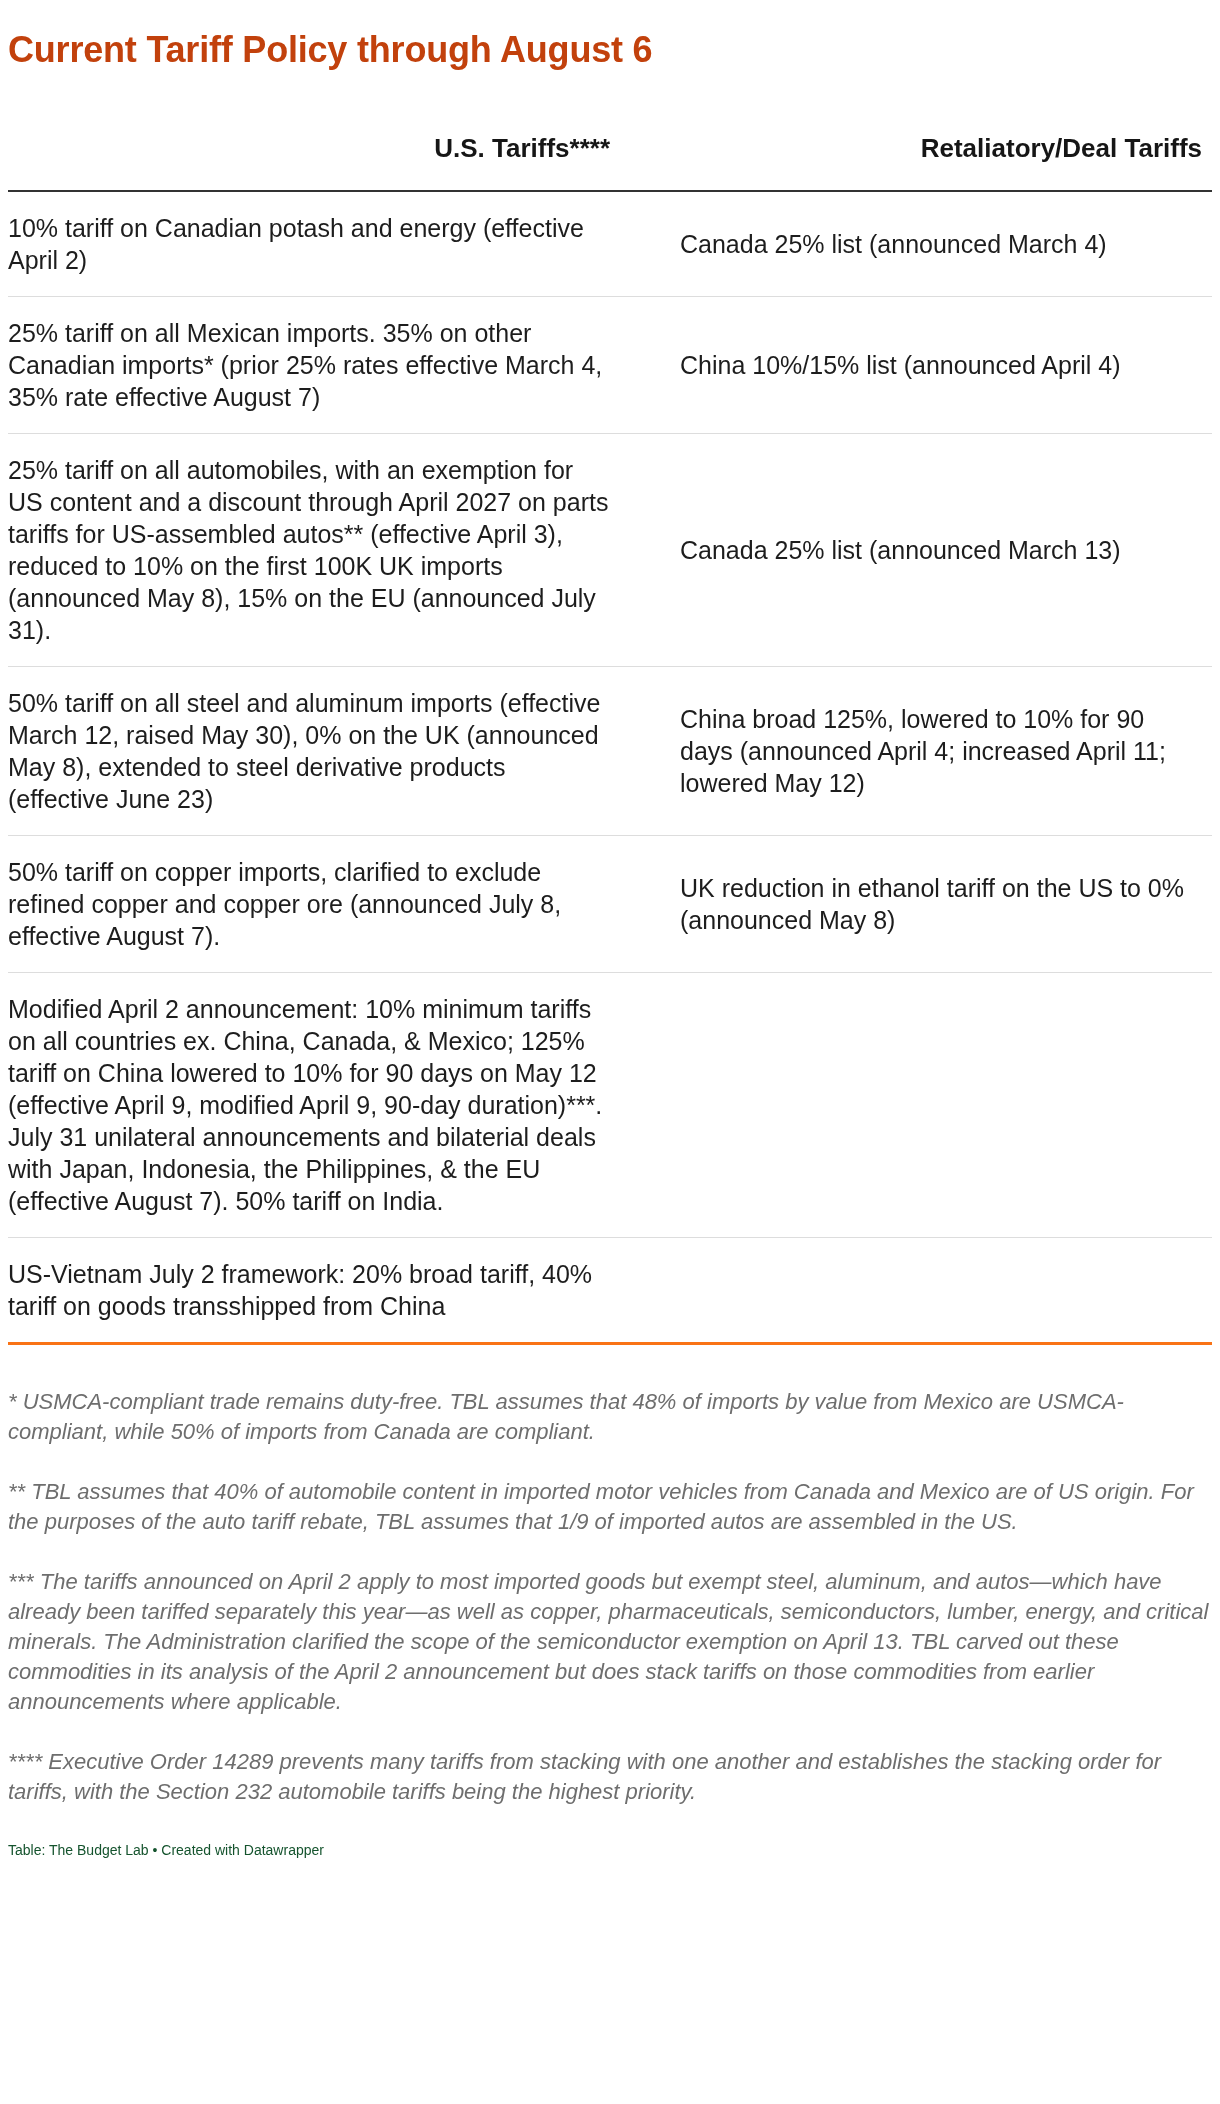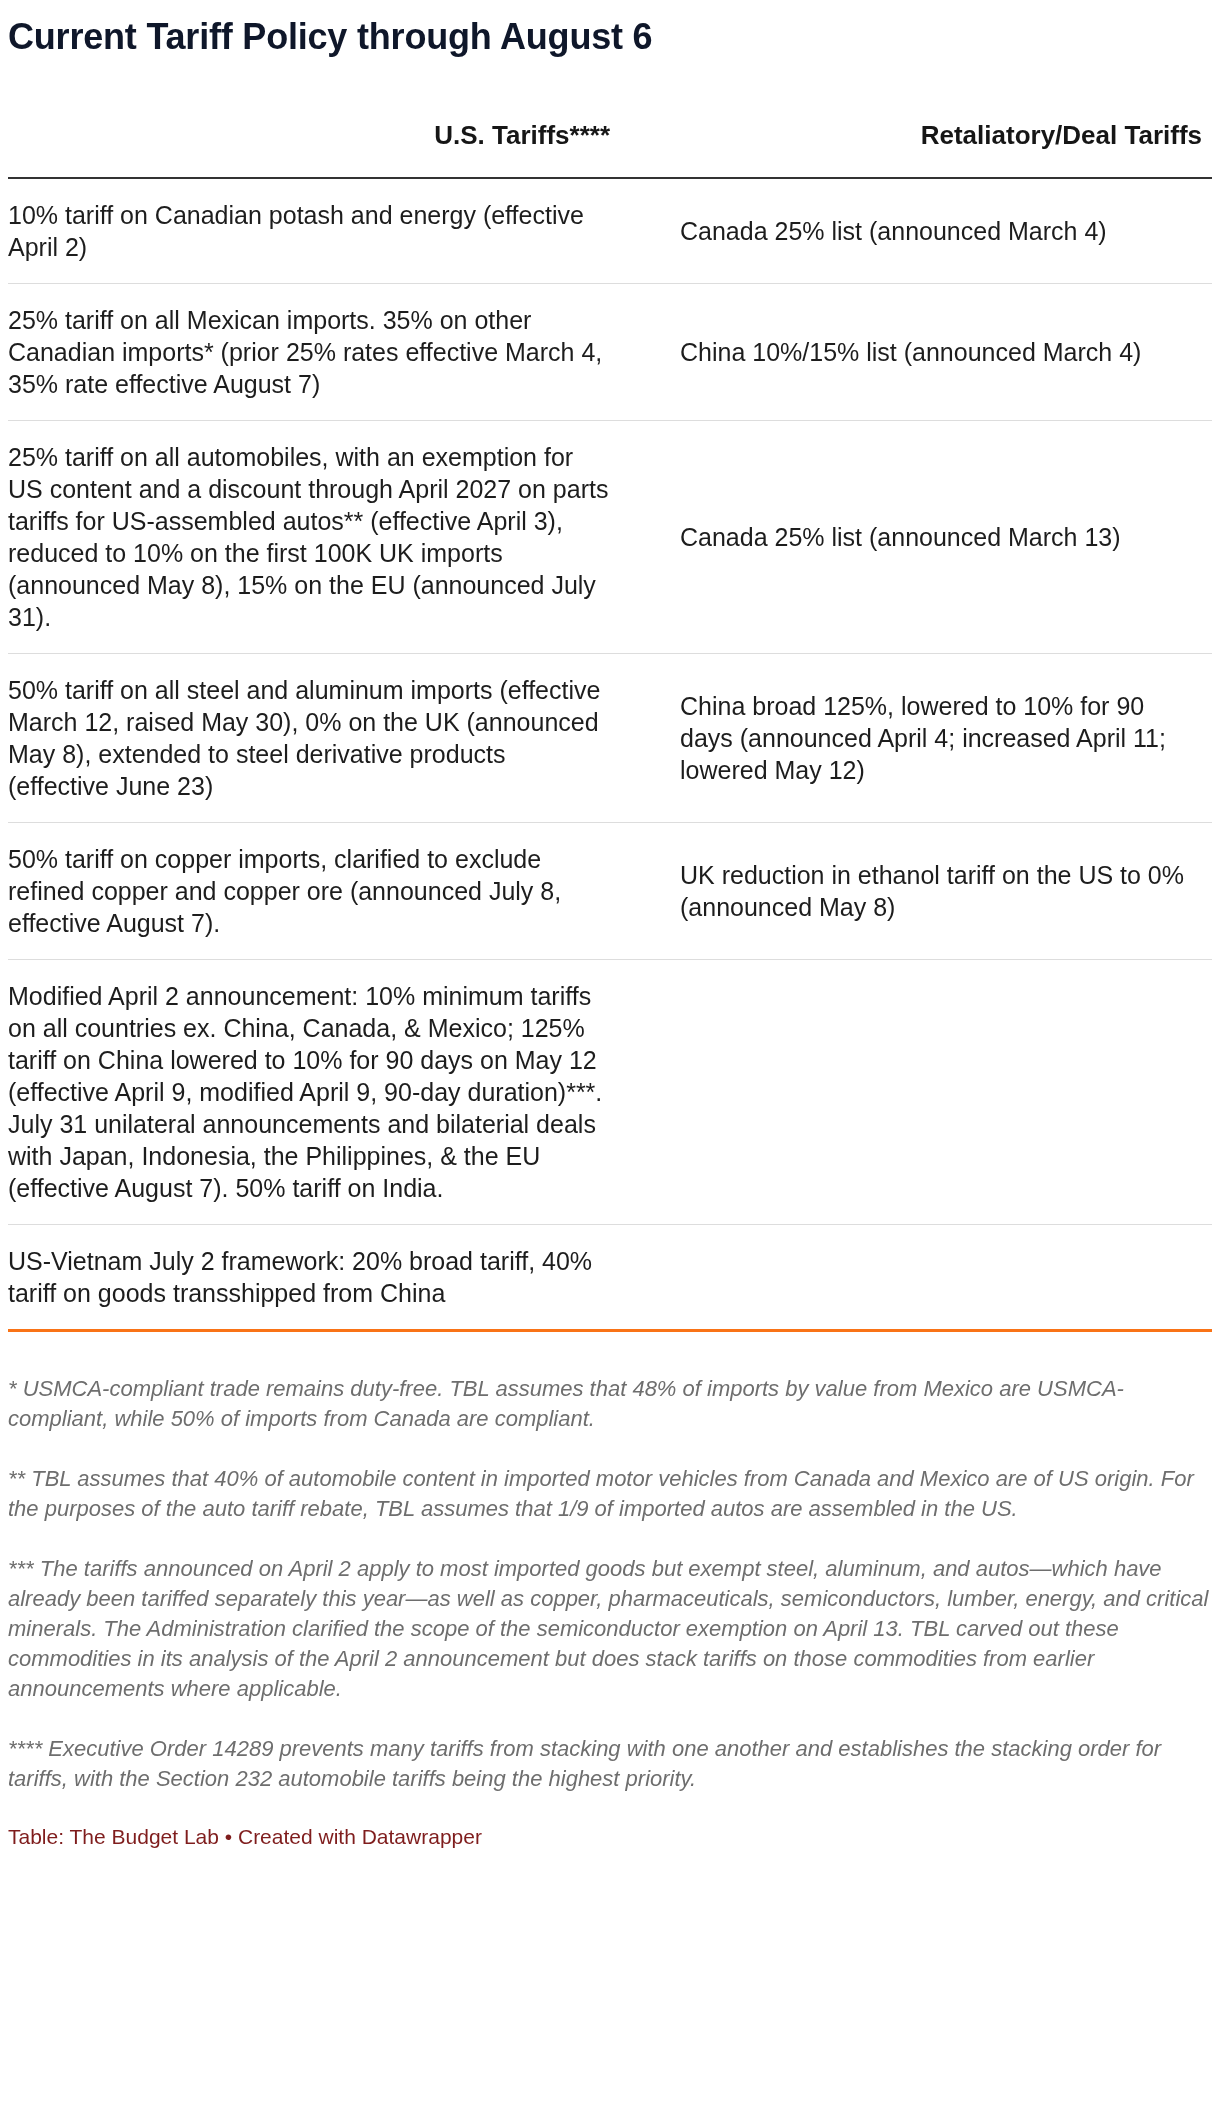--- a/index.html
+++ b/index.html
@@ -13,22 +13,22 @@
     font-family: "Liberation Sans", "DejaVu Sans", sans-serif;
     color: #1d1d1d;
     box-sizing: border-box;
   }
   .container {
     padding: 0 8px;
   }
   .page-title {
     font-size: 36px;
     font-weight: 700;
-    color: #0f172a;
-    margin: 16px 0 0 0;
+    color: #c2410c;
+    margin: 29px 0 0 0;
     letter-spacing: -0.2px;
   }
   table.tariff-table {
     border-collapse: collapse;
     width: 100%;
     margin-top: 62px;
     table-layout: fixed;
   }
   table.tariff-table th {
     text-align: right;
@@ -58,23 +58,23 @@
     margin-top: 42px;
   }
   .footnote {
     font-style: italic;
     font-size: 22px;
     line-height: 30px;
     color: #6e6e6e;
     margin: 16px 0 30px 0;
   }
   .credit {
-    font-size: 21px;
+    font-size: 14px;
     line-height: 26px;
-    color: #7f1d1d;
+    color: #14532d;
     margin-top: 16px;
     padding-bottom: 10px;
   }
 </style>
 </head>
 <body>
 
 <div class="container">
 
   <h1 class="page-title">Current Tariff Policy through August 6</h1>
@@ -87,21 +87,21 @@
       </tr>
     </thead>
     <tbody id="table-body">
 
         <tr>
           <td class="us">10% tariff on Canadian potash and energy (effective April 2)</td>
           <td class="ret">Canada 25% list (announced March 4)</td>
         </tr>
         <tr>
           <td class="us">25% tariff on all Mexican imports. 35% on other Canadian imports* (prior 25% rates effective March 4, 35% rate effective August 7)</td>
-          <td class="ret">China 10%/15% list (announced March 4)</td>
+          <td class="ret">China 10%/15% list (announced April 4)</td>
         </tr>
         <tr>
           <td class="us">25% tariff on all automobiles, with an exemption for US content and a discount through April 2027 on parts tariffs for US-assembled autos** (effective April 3), reduced to 10% on the first 100K UK imports (announced May 8), 15% on the EU (announced July 31).</td>
           <td class="ret">Canada 25% list (announced March 13)</td>
         </tr>
         <tr>
           <td class="us">50% tariff on all steel and aluminum imports (effective March 12, raised May 30), 0% on the UK (announced May 8), extended to steel derivative products (effective June 23)</td>
           <td class="ret">China broad 125%, lowered to 10% for 90 days (announced April 4; increased April 11; lowered May 12)</td>
         </tr>
         <tr>

